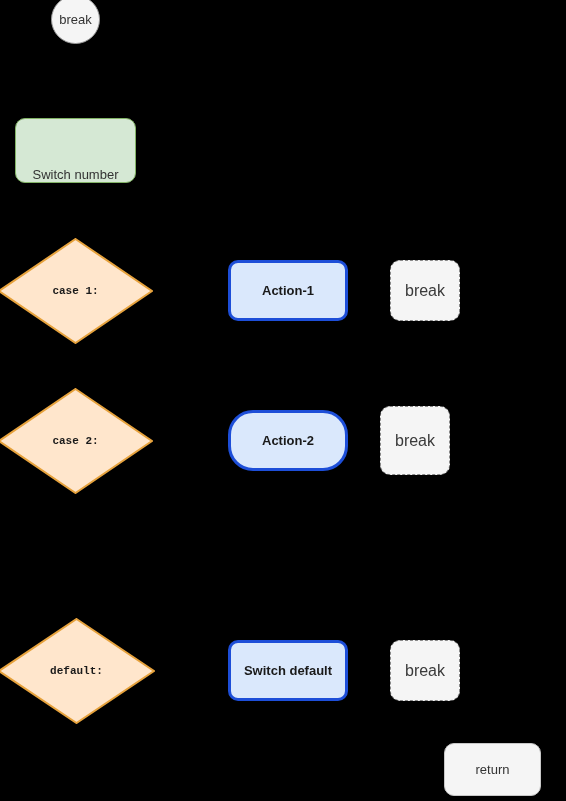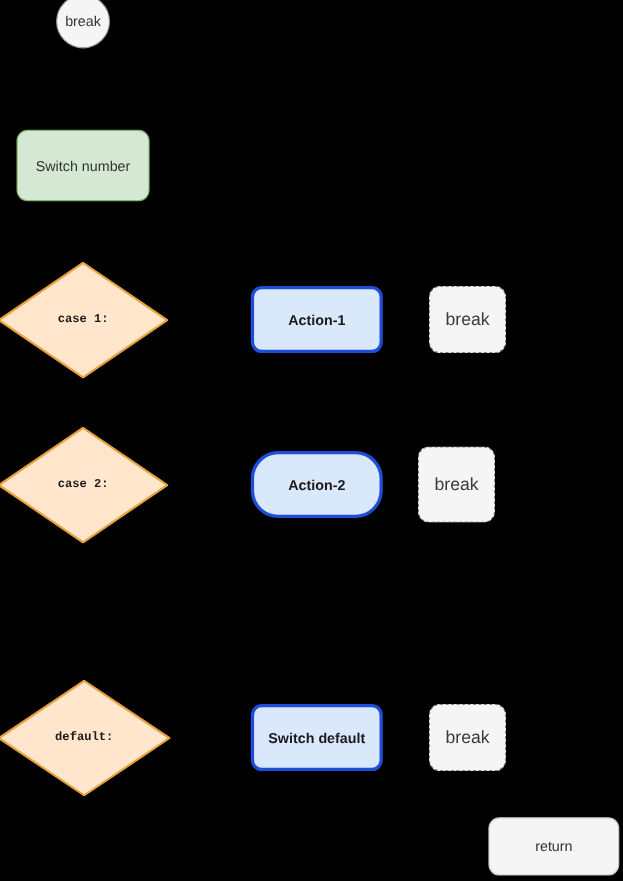--- a/index.html
+++ b/index.html
@@ -35,20 +35,21 @@
     font-family: "Liberation Sans", sans-serif;
   }
 
   
   .node-switch {
     background: #d5e8d4;
     border: 1px solid #82b366;
     border-radius: 10px;
     color: #333333;
     font-size: 13px;
+    align-items: flex-end;
   }
 
   
   .node-diamond {
     background: transparent;
     border: none;
   }
   .node-diamond .diamond-shape {
     position: absolute;
     left: 0;
@@ -145,17 +146,17 @@
   </div>
 
   <div class="node node-action" style="left:228px; top:640px; width:120px; height:61px;">
     <span>Switch default</span>
   </div>
 
   <div class="node node-break" style="left:390px; top:640px; width:70px; height:61px;">
     <span>break</span>
   </div>
 
-  <div class="node node-return" style="left:444px; top:743px; width:119px; height:53px;">
+  <div class="node node-return" style="left:444px; top:743px; width:97px; height:53px;">
     <span>return</span>
   </div>
 
 </div>
 
 </body></html>

